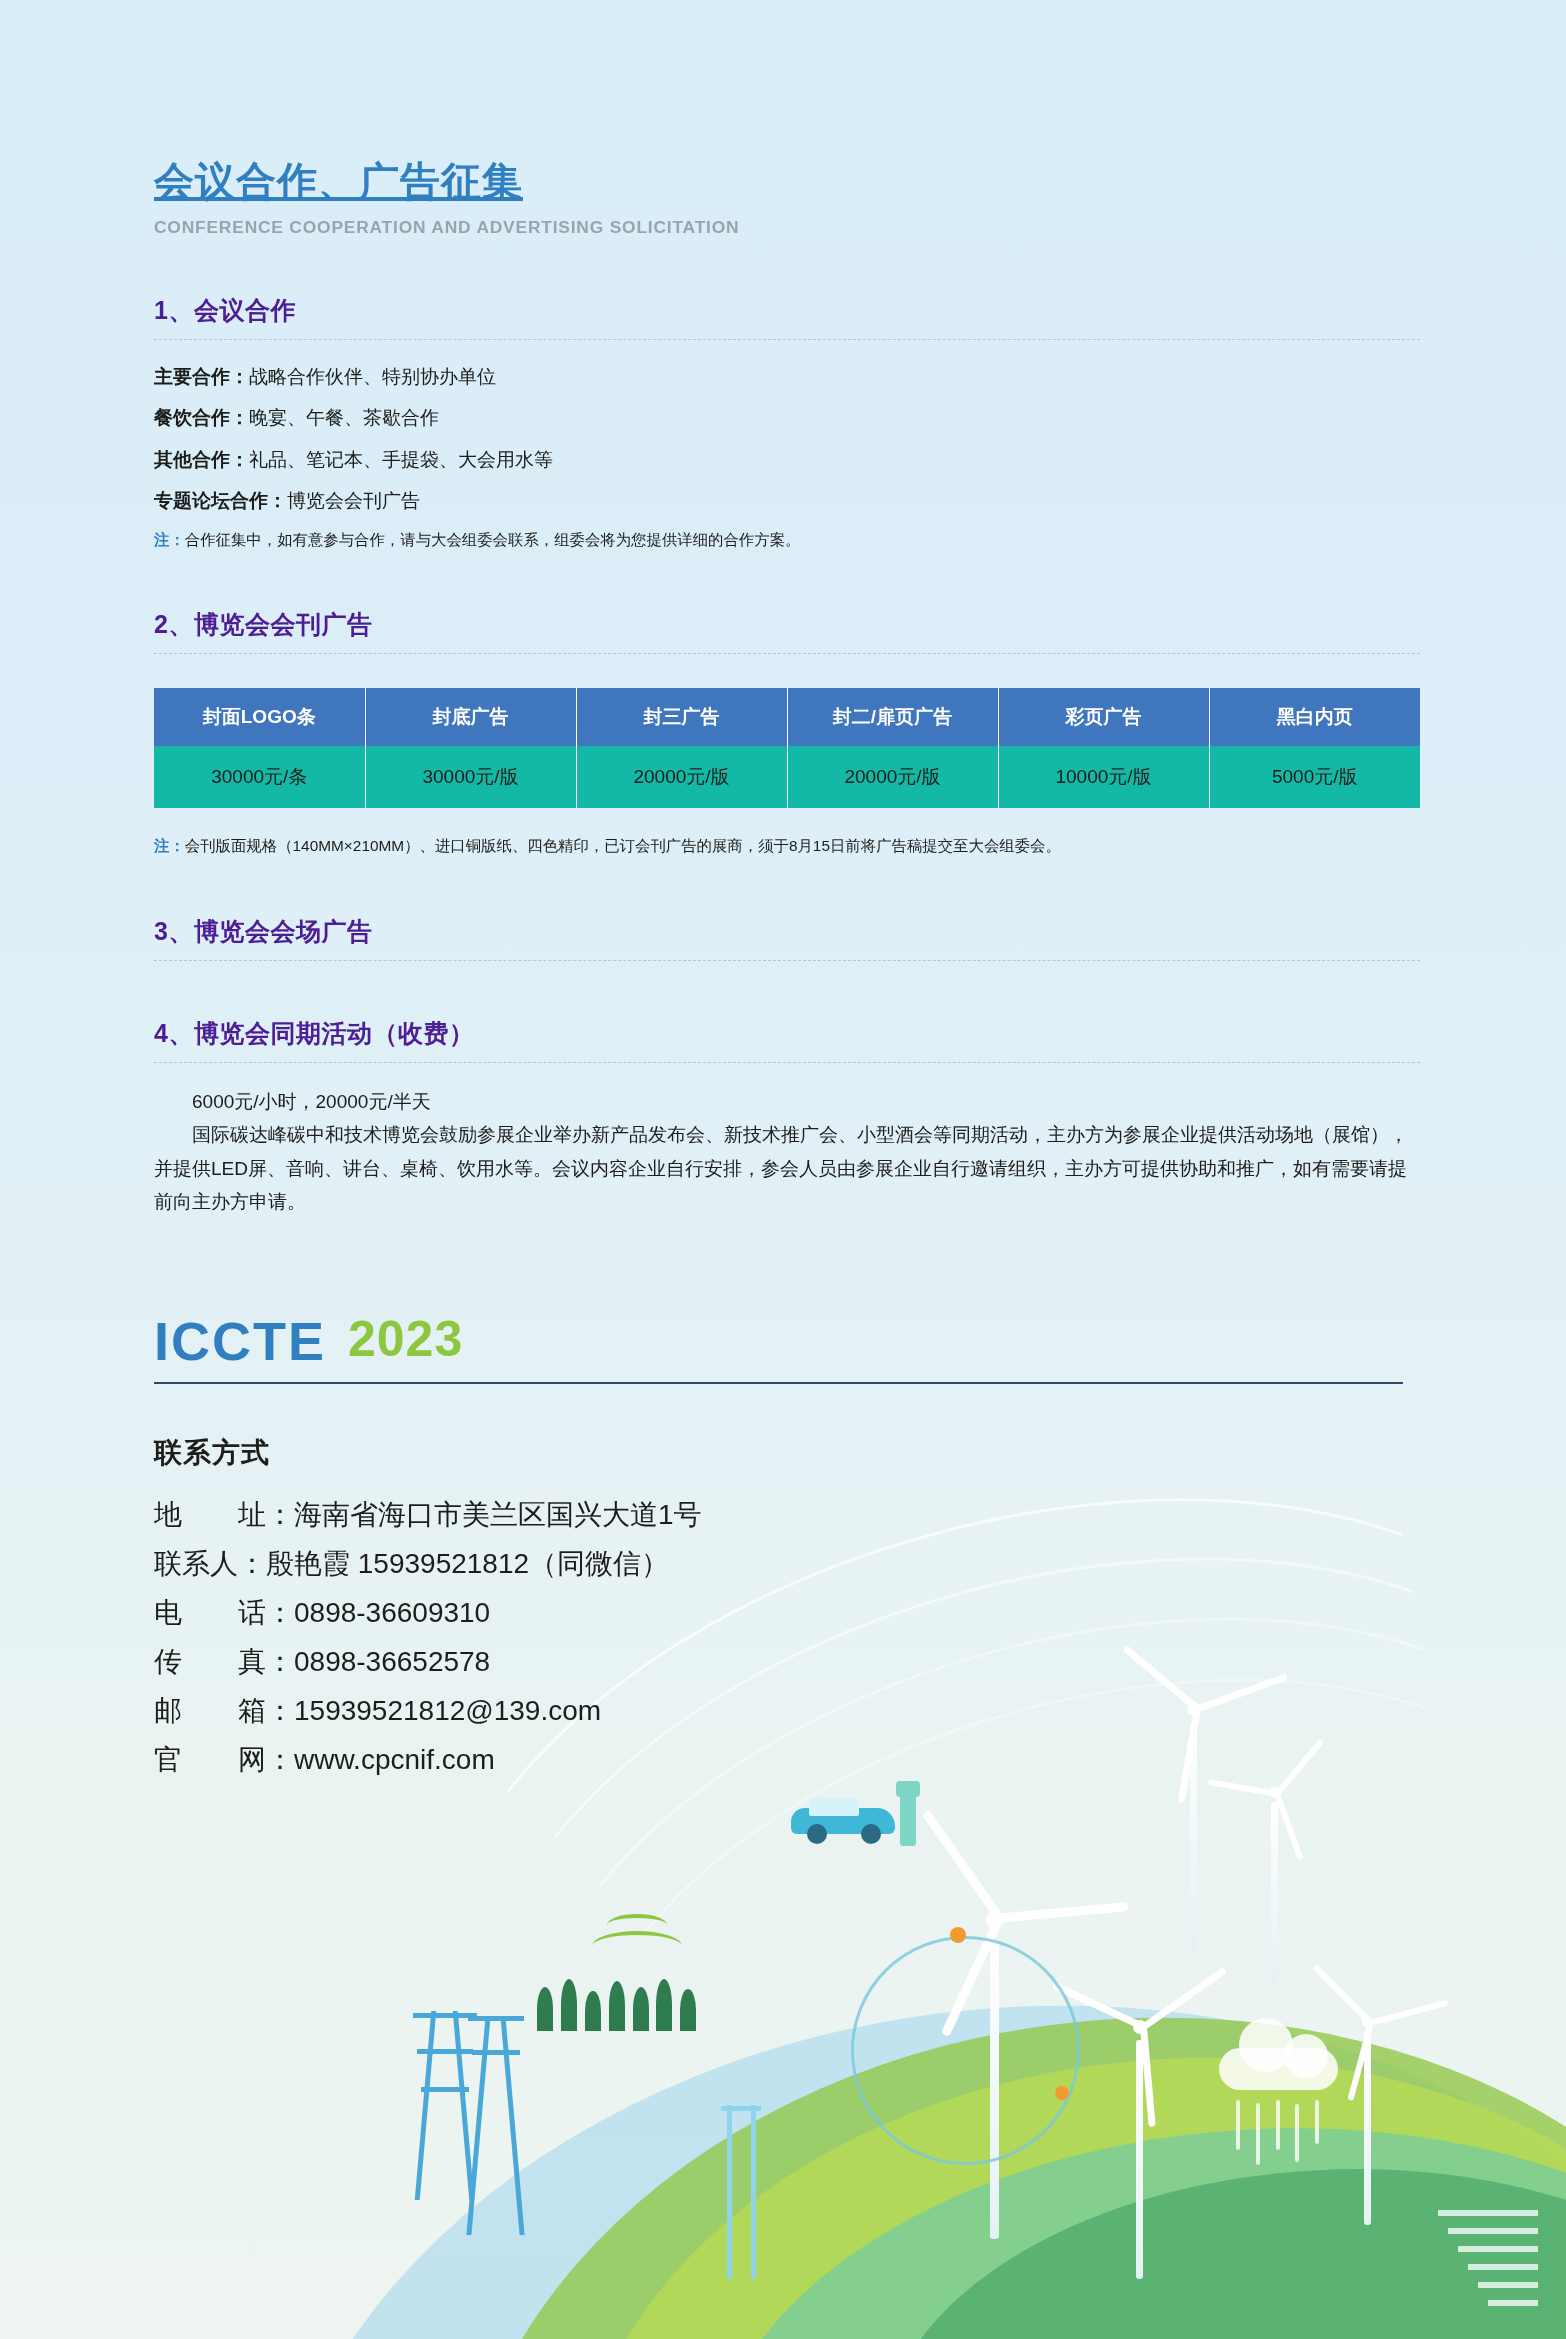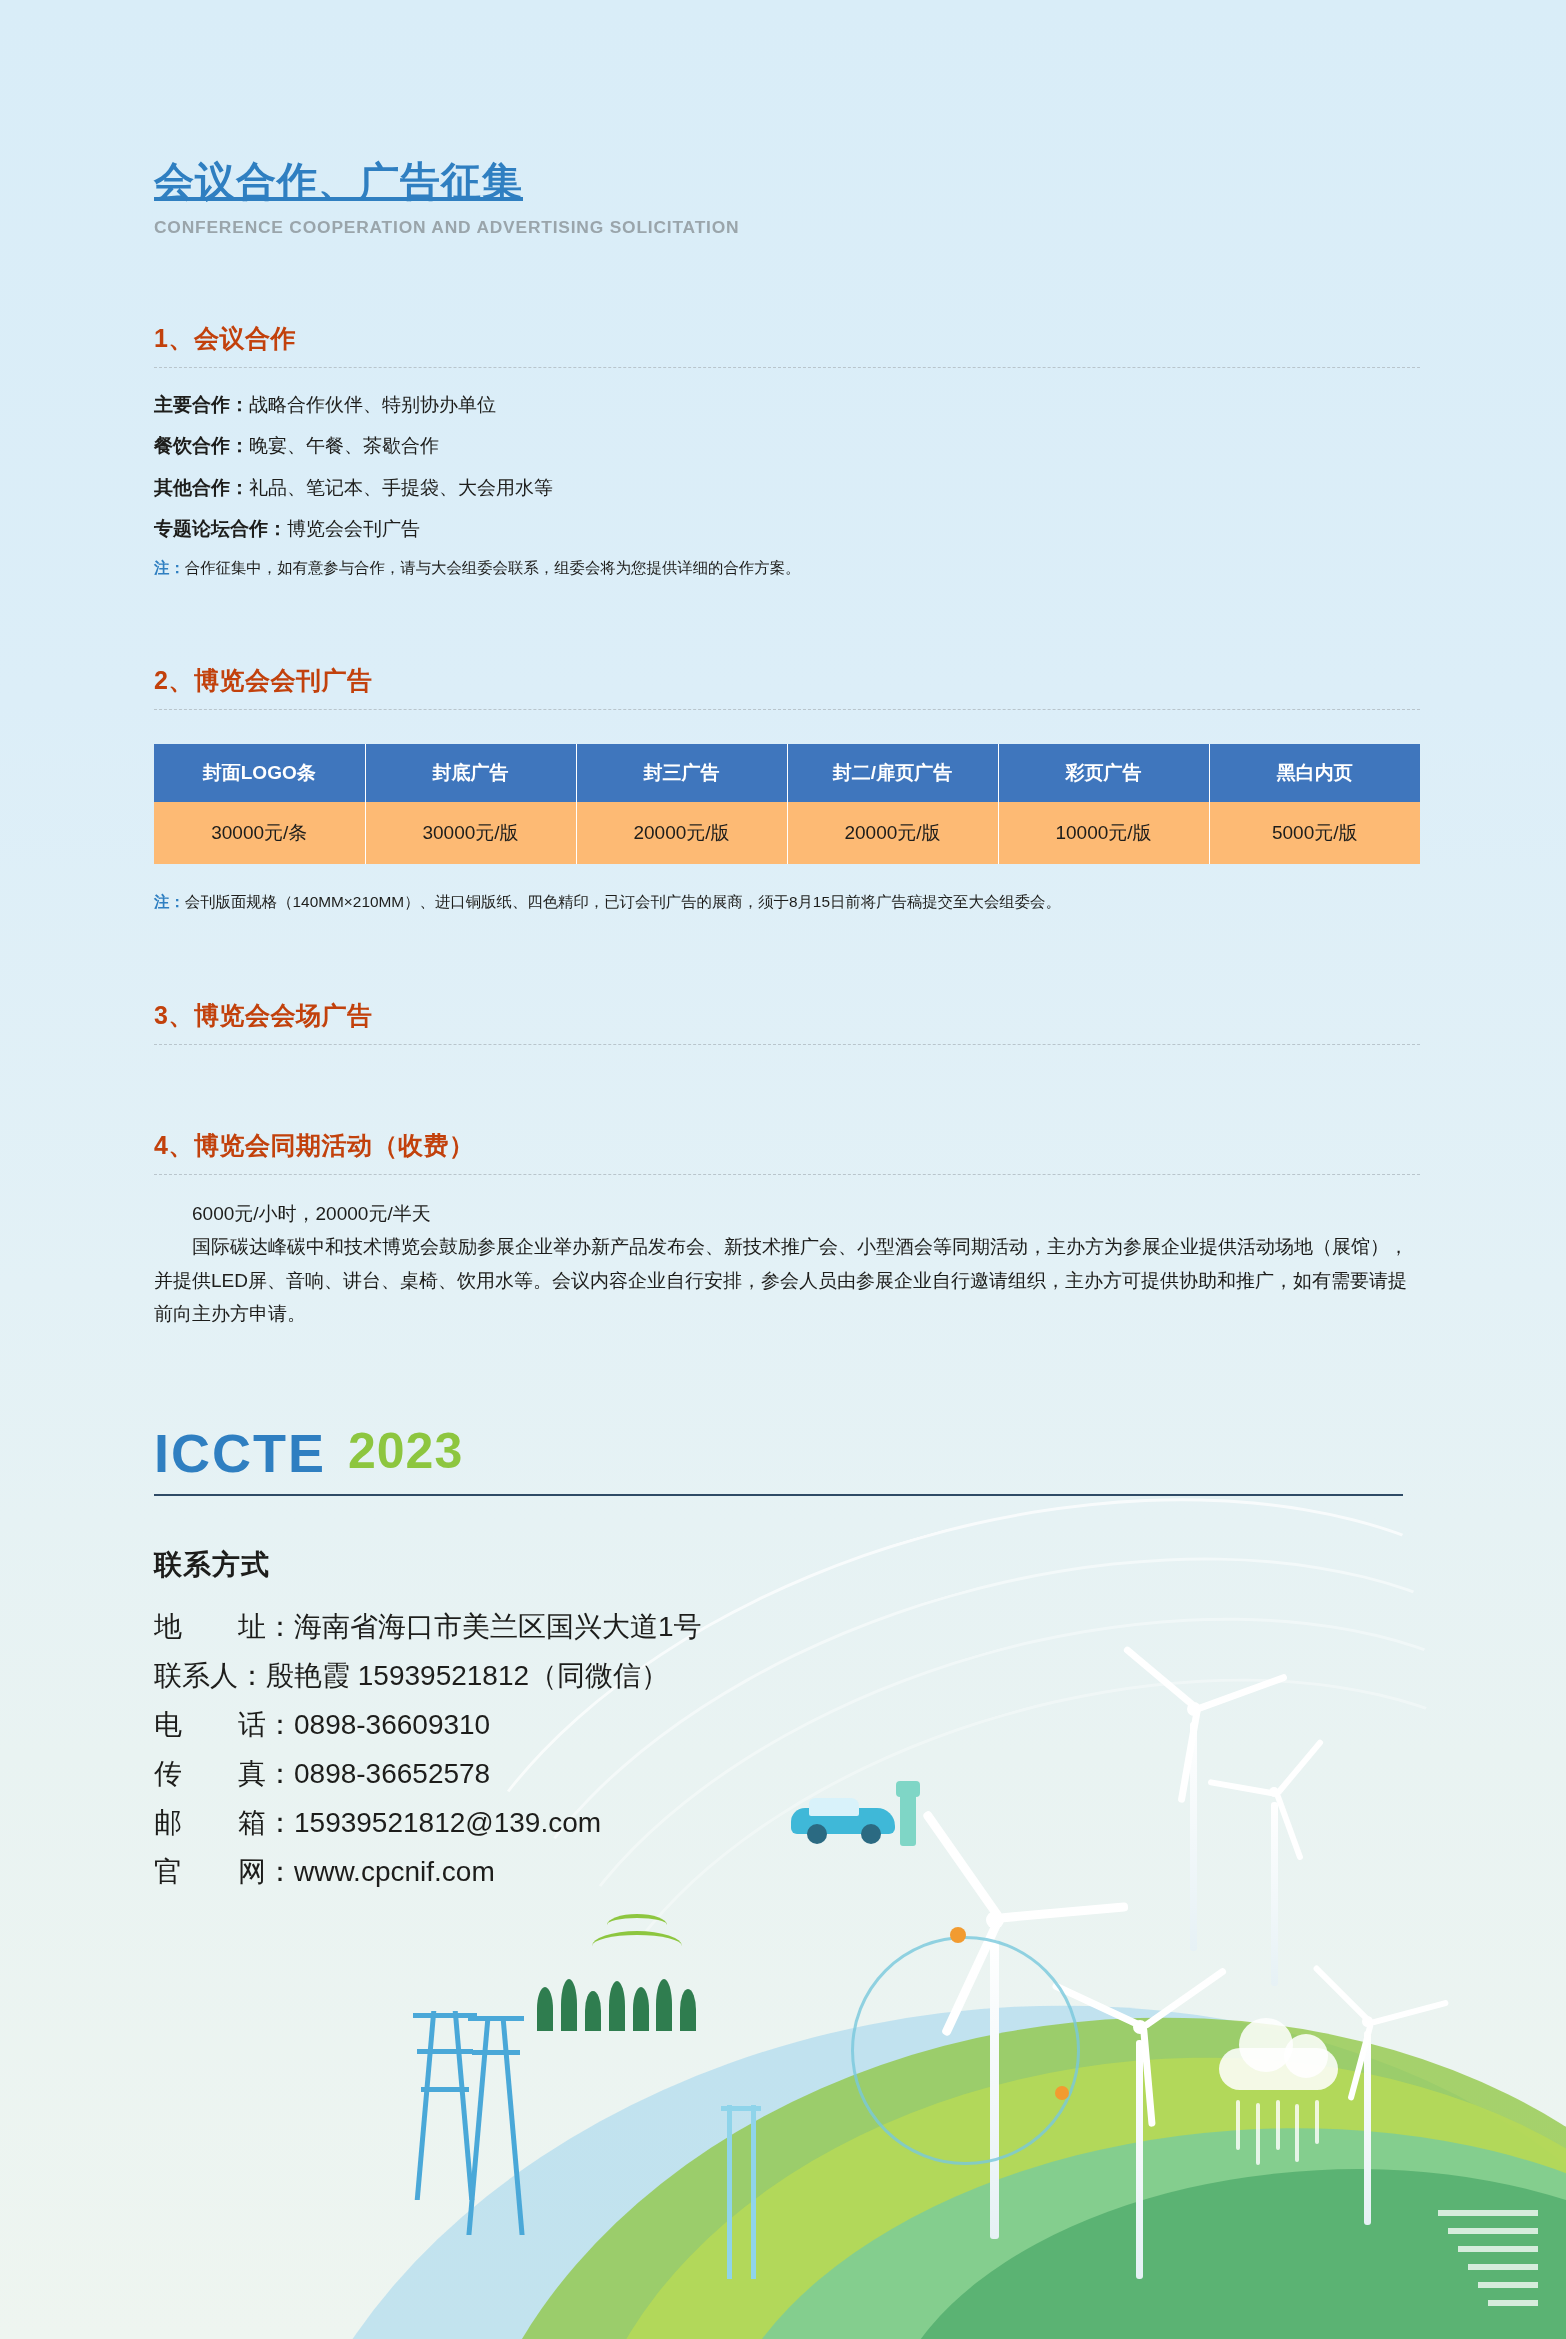--- a/index.html
+++ b/index.html
@@ -111,21 +111,21 @@
   .wrap { width: 1274px; margin: 0 auto; padding-left: 8px; }
 
   h1.main-title {
     font-size: 40px; font-weight: bold; color: #2f7fc1; letter-spacing: 1px; text-decoration: underline;
   }
   .sub-title {
     font-size: 17.4px; color: #9aa5ab; letter-spacing: 0.8px; margin-top: 8px; font-weight: bold;
   }
 
   .sec-head {
-    margin-top: 84px; font-size: 25px; font-weight: bold; color: #c2410c; letter-spacing: 0.5px;
+    margin-top: 56px; font-size: 25px; font-weight: bold; color: #4c1d95; letter-spacing: 0.5px;
   }
   .dashed {
     margin-top: 12px;
     border-top: 1.5px dashed #b9c5cc;
   }
 
   .kv { margin-top: 22px; font-size: 19px; color: #1d1d1b; line-height: 1.55; }
   .kv .row { margin-bottom: 12px; }
   .kv .k { font-weight: bold; }
   .note {
@@ -136,21 +136,21 @@
   table.price {
     width: 100%; border-collapse: collapse; margin-top: 34px;
     table-layout: fixed;
   }
   table.price th {
     background: #3f76bd; color: #fff; font-size: 19px; font-weight: bold;
     padding: 16px 4px; border-right: 1.5px solid #ffffff; text-align: center;
   }
   table.price th:last-child { border-right: none; }
   table.price td {
-    background: #fdba74; color: #1d1d1b; font-size: 19px;
+    background: #14b8a6; color: #1d1d1b; font-size: 19px;
     padding: 18px 4px; text-align: center; border-right: 1.5px solid #ffffff;
   }
   table.price td:last-child { border-right: none; }
 
   .para {
     margin-top: 22px; font-size: 19px; color: #1d1d1b; line-height: 1.75;
   }
   .para .ind2 { display: block; text-indent: 38px; }
   .para .ind1 { display: block; padding-left: 38px; }
 

